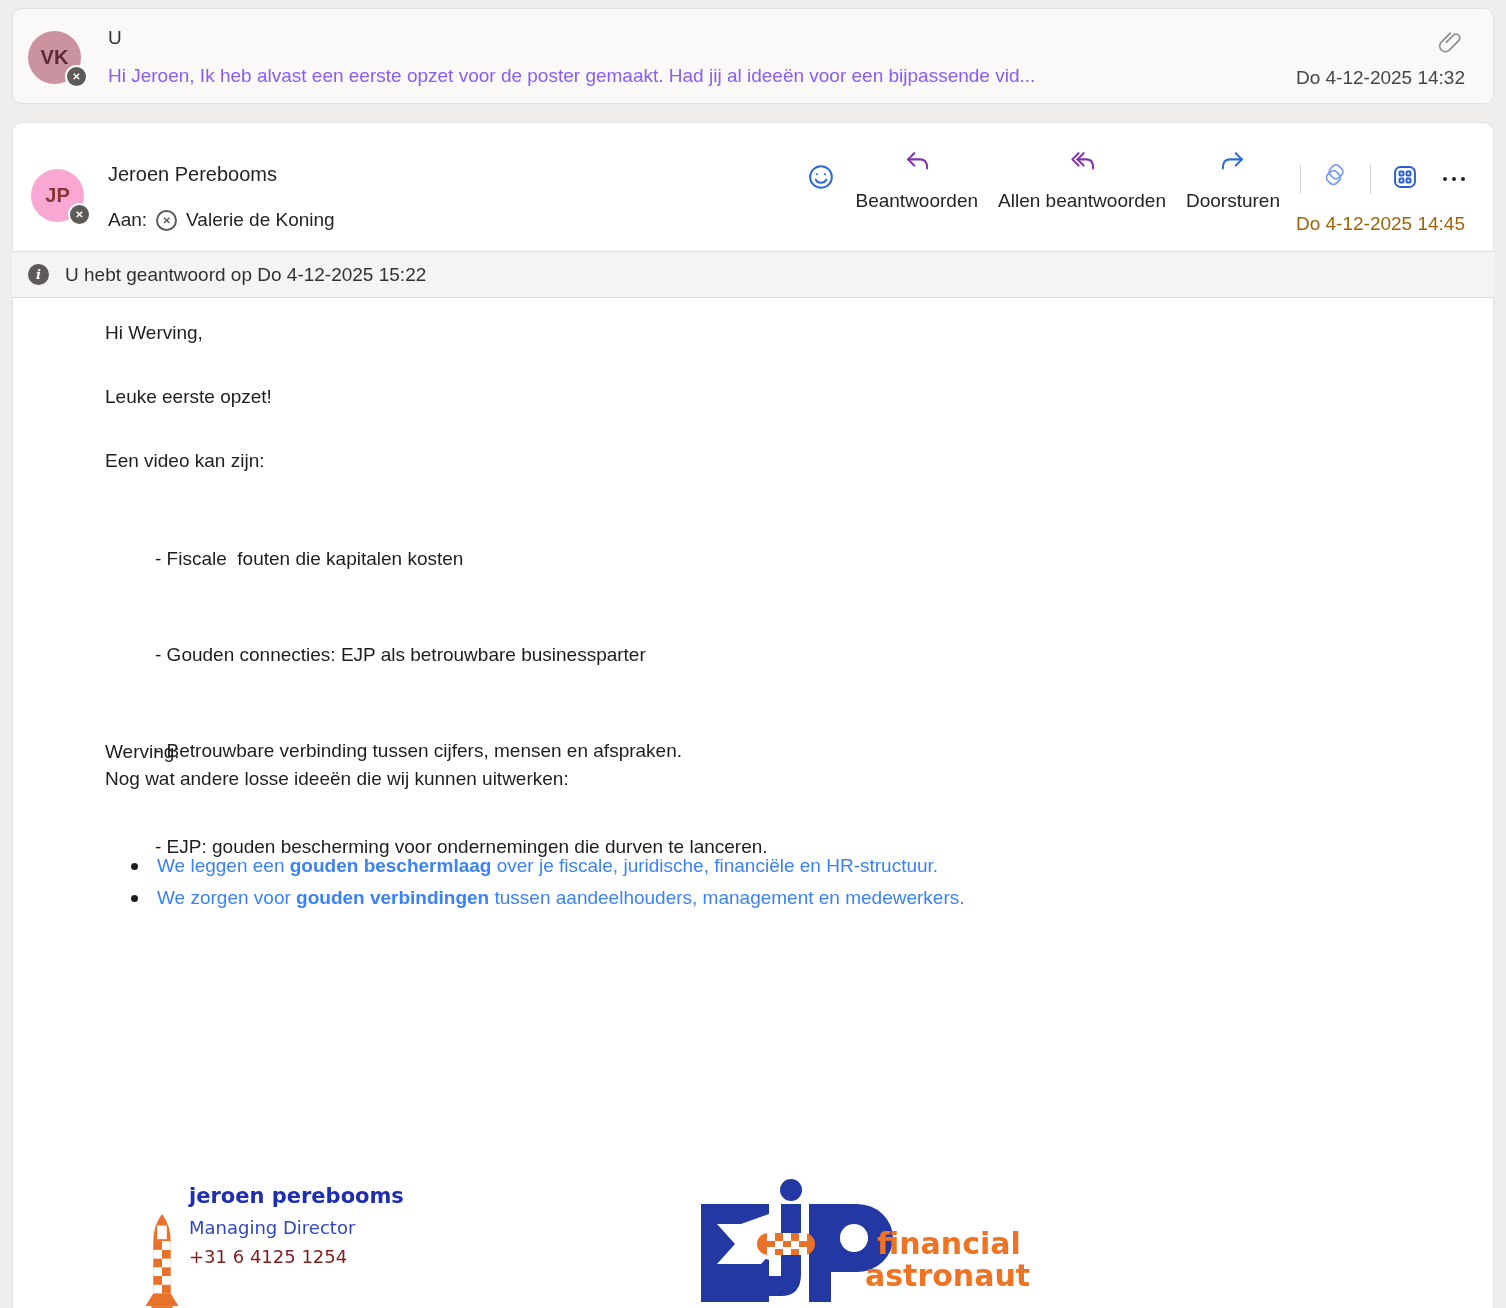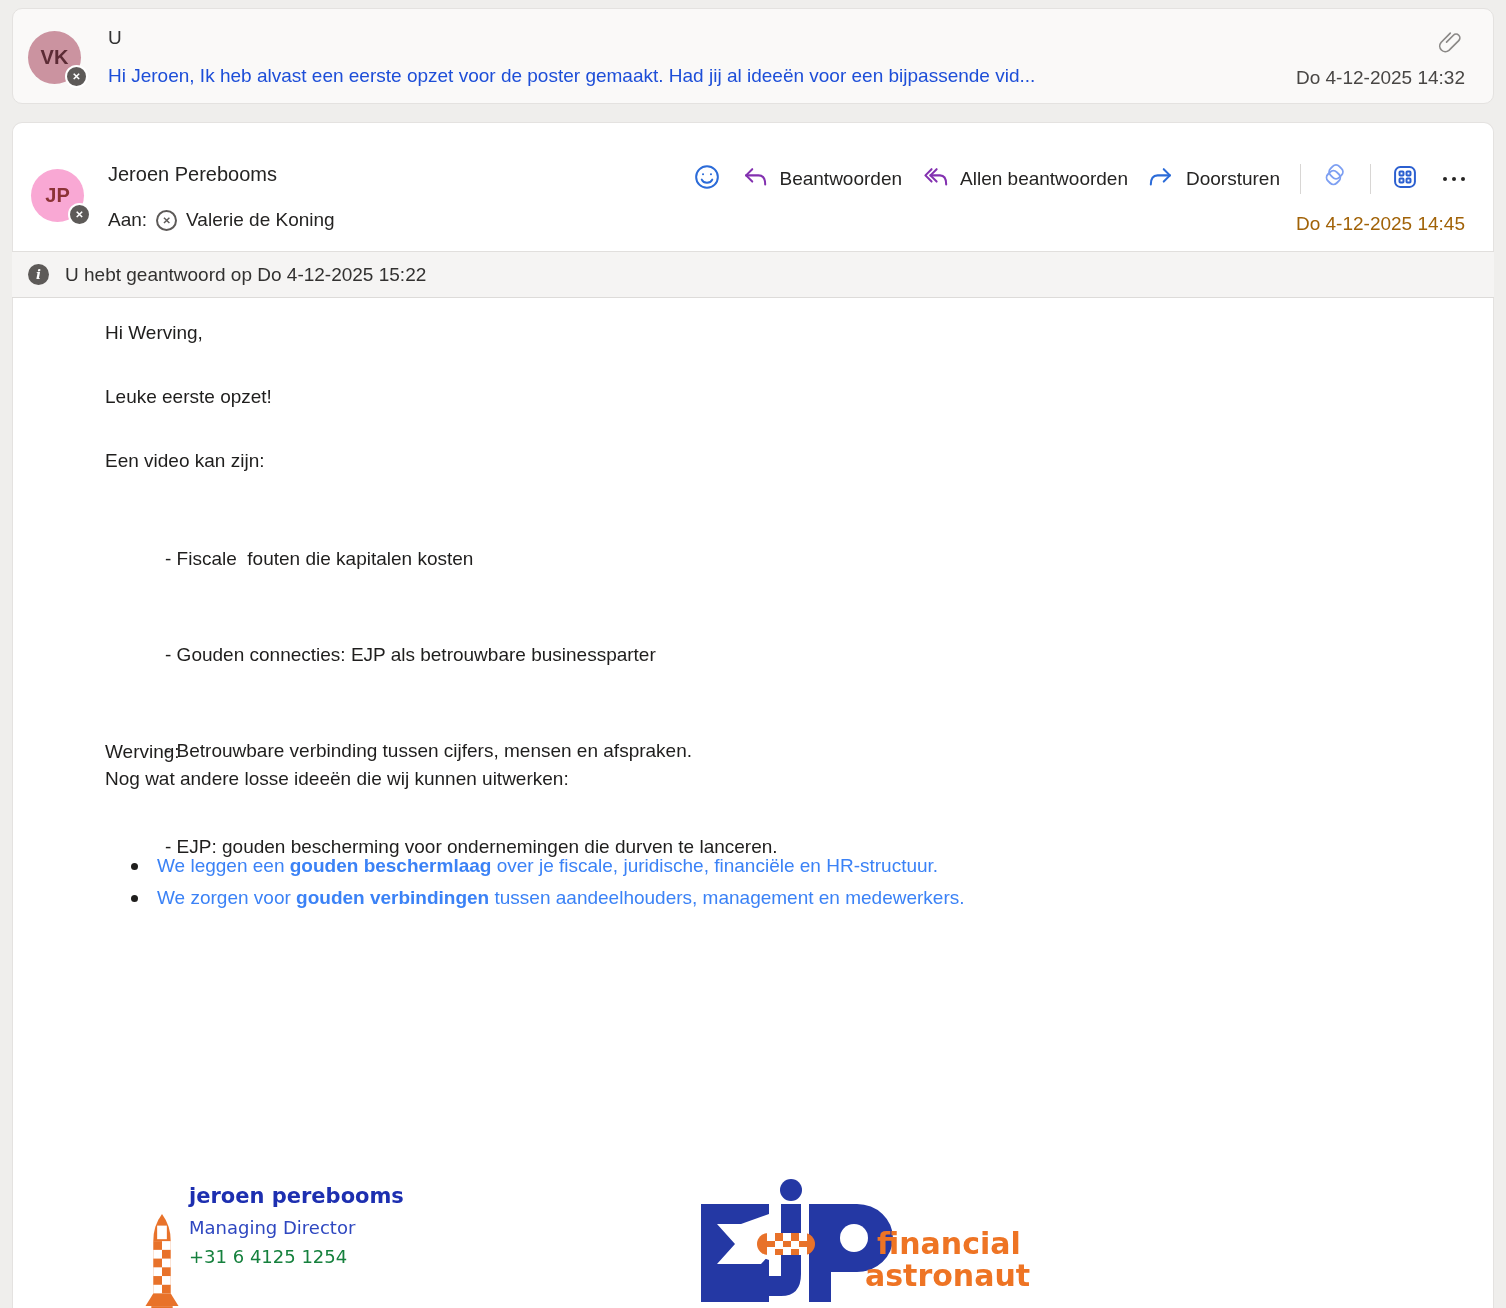--- a/index.html
+++ b/index.html
@@ -21,21 +21,21 @@
   .avatar-vk { left:15px; top:22px; background:#cb93a0; color:#5c2b35; }
   .avatar-jp { left:18px; top:46px; background:#f9a8d4; color:#8c3336; }
   .presence-badge {
     position:absolute; right:-7px; bottom:-4px; width:23px; height:23px;
     border-radius:50%; background:#5d5a58; border:2px solid #fff;
     display:flex; align-items:center; justify-content:center;
     color:#fff; font-size:10px; font-weight:bold;
   }
   .collapsed-sender { position:absolute; left:95px; top:18px; font-size:19px; color:#333; }
   .collapsed-preview {
-    position:absolute; left:95px; top:56px; width:1090px; font-size:19px; color:#1d4ed8;
+    position:absolute; left:95px; top:56px; width:1090px; font-size:19px; color:#8b5cf6;
     white-space:nowrap; overflow:hidden;
   }
   .collapsed-paperclip { position:absolute; right:30px; top:20px; }
   .collapsed-date { position:absolute; right:28px; top:58px; font-size:19px; color:#484644; }
 
   
   .card-expanded {
     position:absolute; left:12px; top:122px; width:1482px; height:1186px;
     background:#ffffff; border:1px solid #e4e2e0; border-bottom:none;
     border-radius:10px 10px 0 0;
@@ -53,20 +53,21 @@
   .exp-date { position:absolute; right:28px; top:90px; font-size:19px; color:#a16207; }
 
   .toolbar {
     position:absolute; right:24px; top:38px; height:36px;
     display:flex; align-items:center; gap:20px;
   }
   .tb-btn {
     display:flex; align-items:center; gap:11px; cursor:pointer;
     font-size:19px; color:#252423; background:none; border:none;
     font-family:"Liberation Sans", sans-serif;
+    flex-direction:column;
   }
   .tb-sep { width:1px; height:30px; background:#d8d6d4; }
   .dots { display:flex; gap:5px; align-items:center; padding:4px; cursor:pointer; }
   .dots i { width:4px; height:4px; border-radius:50%; background:#252423; }
 
   
   .info-bar {
     position:absolute; left:-1px; right:-1px; top:128px; height:47px;
     background:#f5f4f3; border-top:1px solid #e1dfdd; border-bottom:1px solid #dddbd9;
     display:flex; align-items:center;
@@ -75,38 +76,38 @@
     margin-left:16px; width:21px; height:21px; border-radius:50%; background:#5d5a58;
     display:flex; align-items:center; justify-content:center;
     color:#fff; font-size:13px; font-weight:bold; font-family:"DejaVu Serif", serif;
     font-style:italic;
   }
   .info-text { margin-left:16px; font-size:19px; color:#323130; }
 
   
   .msg-body { position:absolute; left:0; right:0; top:175px; bottom:0; font-size:19px; color:#1f1e1d; }
   .bl { position:absolute; left:92px; white-space:pre-wrap; }
-  .indent-lines { position:absolute; left:152px; line-height:32px; white-space:pre-wrap; }
+  .indent-lines { position:absolute; left:142px; line-height:32px; white-space:pre-wrap; }
   .lines32 { line-height:32px; }
   .bullet-list { position:absolute; left:100px; top:552px; width:1310px; list-style:none; }
   .bullet-list li {
     position:relative; padding-left:44px; line-height:32px; color:#3b82f6;
   }
   .bullet-list li .dot {
     position:absolute; left:18px; top:13px; width:7px; height:7px; border-radius:50%; background:#1f1e1d;
   }
   .bold { font-weight:bold; }
 
   
   .sig-name { position:absolute; left:176px; top:886px; font-family:"DejaVu Sans", sans-serif;
     font-weight:bold; font-size:21px; color:#1d2fb0; }
   .sig-title { position:absolute; left:176px; top:919px; font-family:"DejaVu Sans", sans-serif;
     font-size:18px; color:#2e47c0; }
   .sig-phone { position:absolute; left:176px; top:948px; font-family:"DejaVu Sans", sans-serif;
-    font-size:18px; color:#15803d; }
+    font-size:18px; color:#7f1d1d; }
   .sig-rocket { position:absolute; left:126px; top:915px; }
   .sig-logo { position:absolute; left:686px; top:880px; }
 </style>
 </head>
 <body>
 
 <div id="screen">
 
   <div class="card-collapsed">
     <div class="avatar avatar-vk">

